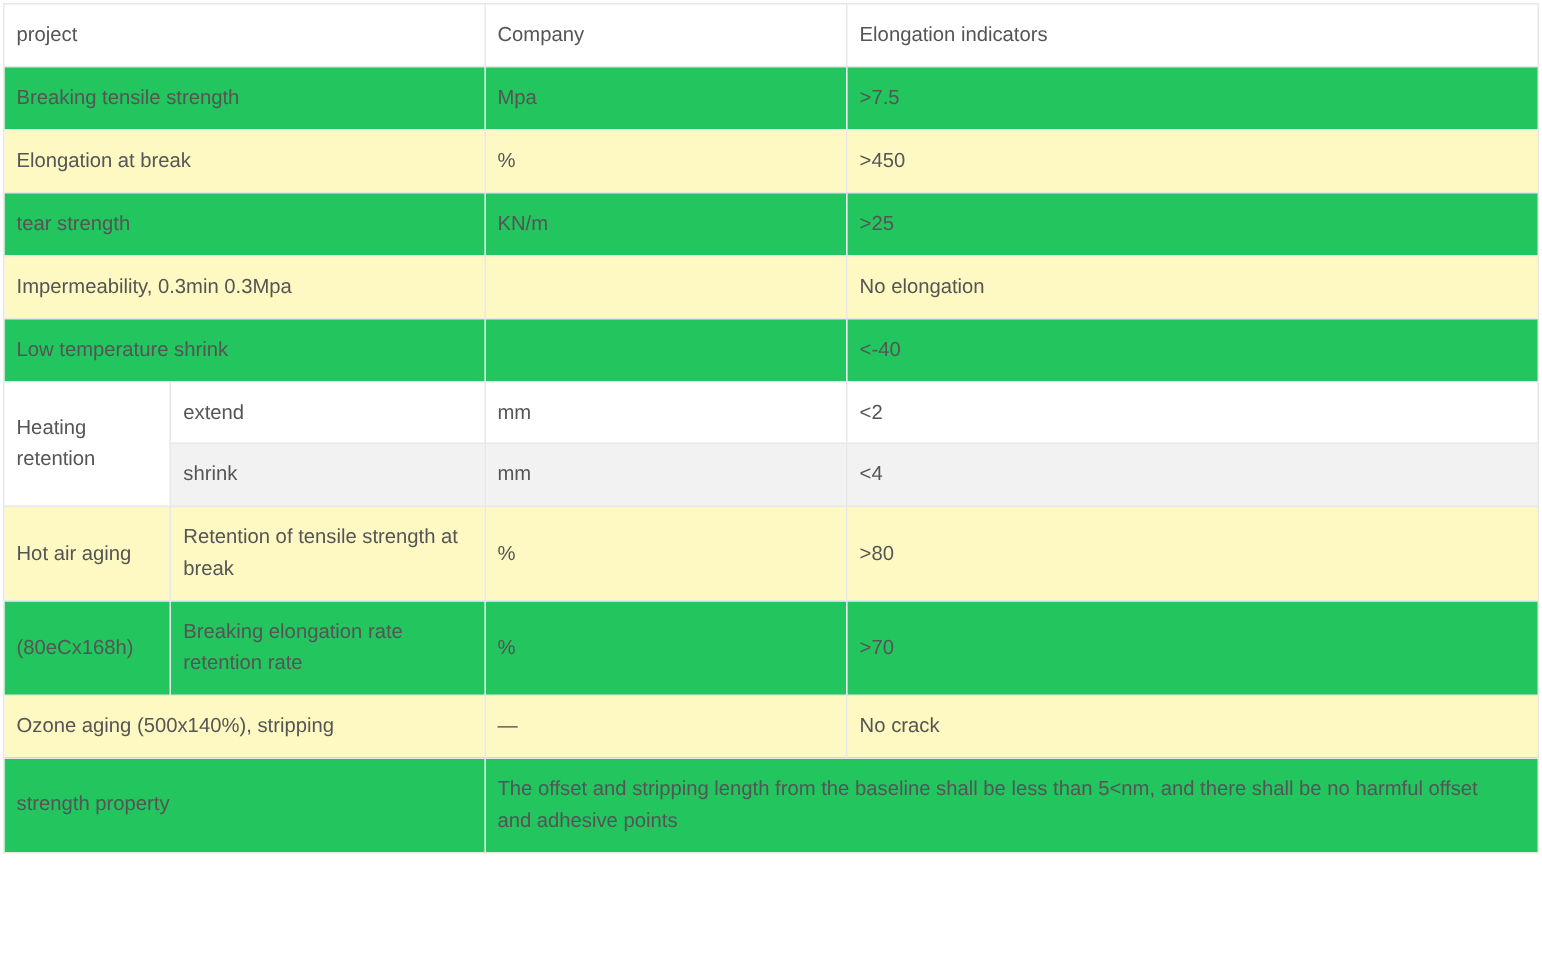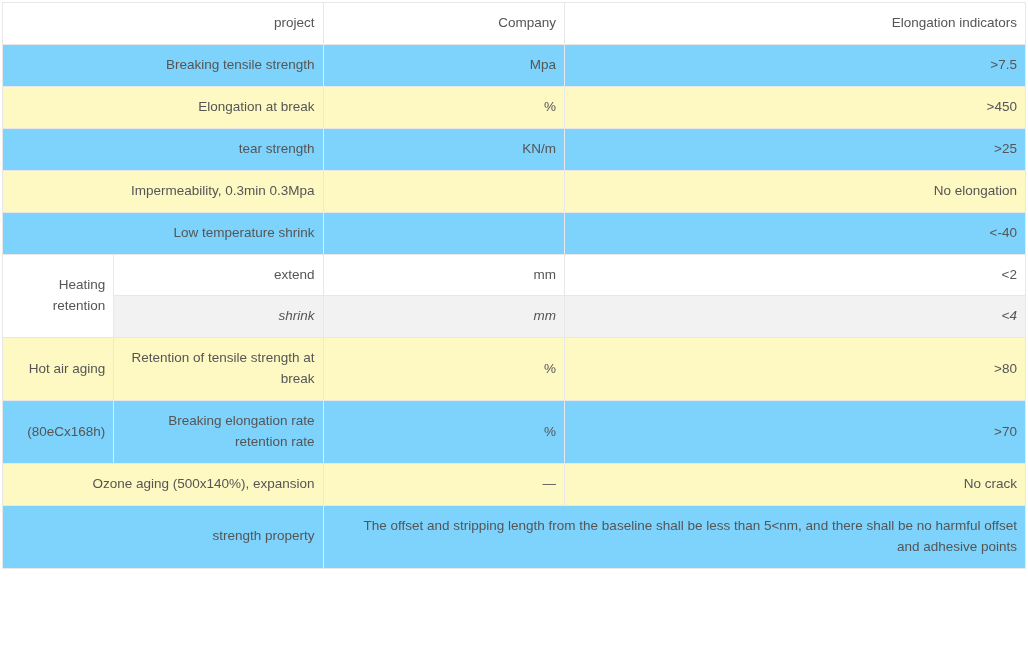--- a/index.html
+++ b/index.html
@@ -20,35 +20,34 @@
   }
   table.spec {
     border-collapse: collapse;
     width: 1024px;
     margin: 2px 0 0 2px;
     table-layout: fixed;
   }
   table.spec td {
     border: 1px solid #e8e8e8;
     padding: 10px 8px;
-    text-align: right;
+    text-align: left;
     vertical-align: middle;
     line-height: 1.55;
     font-weight: 400;
     color: #555555;
   }
   tr.shaded td {
-    background: #7dd3fc;
+    background: #22c55e;
   }
   tr.plain td {
     background: #fef9c3;
   }
   td.shade-cell {
     background: #f2f2f2;
-    font-style: italic;
   }
   td.white-cell {
     background: #ffffff;
   }
   td.left-align {
     text-align: left;
     padding-left: 6px;
     padding-right: 14px;
   }
   .col-a1 { width: 111px; }
@@ -141,21 +140,21 @@
         <td>(80eCx168h)</td>
         <td>
           <span class="two-line">Breaking elongation rate</span>
           <span class="two-line">retention rate</span>
         </td>
         <td>%</td>
         <td>&gt;70</td>
       </tr>
 
       <tr class="plain">
-        <td colspan="2">Ozone aging (500x140%), expansion</td>
+        <td colspan="2">Ozone aging (500x140%), stripping</td>
         <td>—</td>
         <td>No crack</td>
       </tr>
 
       <tr class="shaded">
         <td colspan="2">strength property</td>
         <td colspan="2" class="left-align">
           <span class="two-line">The offset and stripping length from the baseline shall be less than 5&lt;nm, and there shall be no harmful offset</span>
           <span class="two-line">and adhesive points</span>
         </td>

